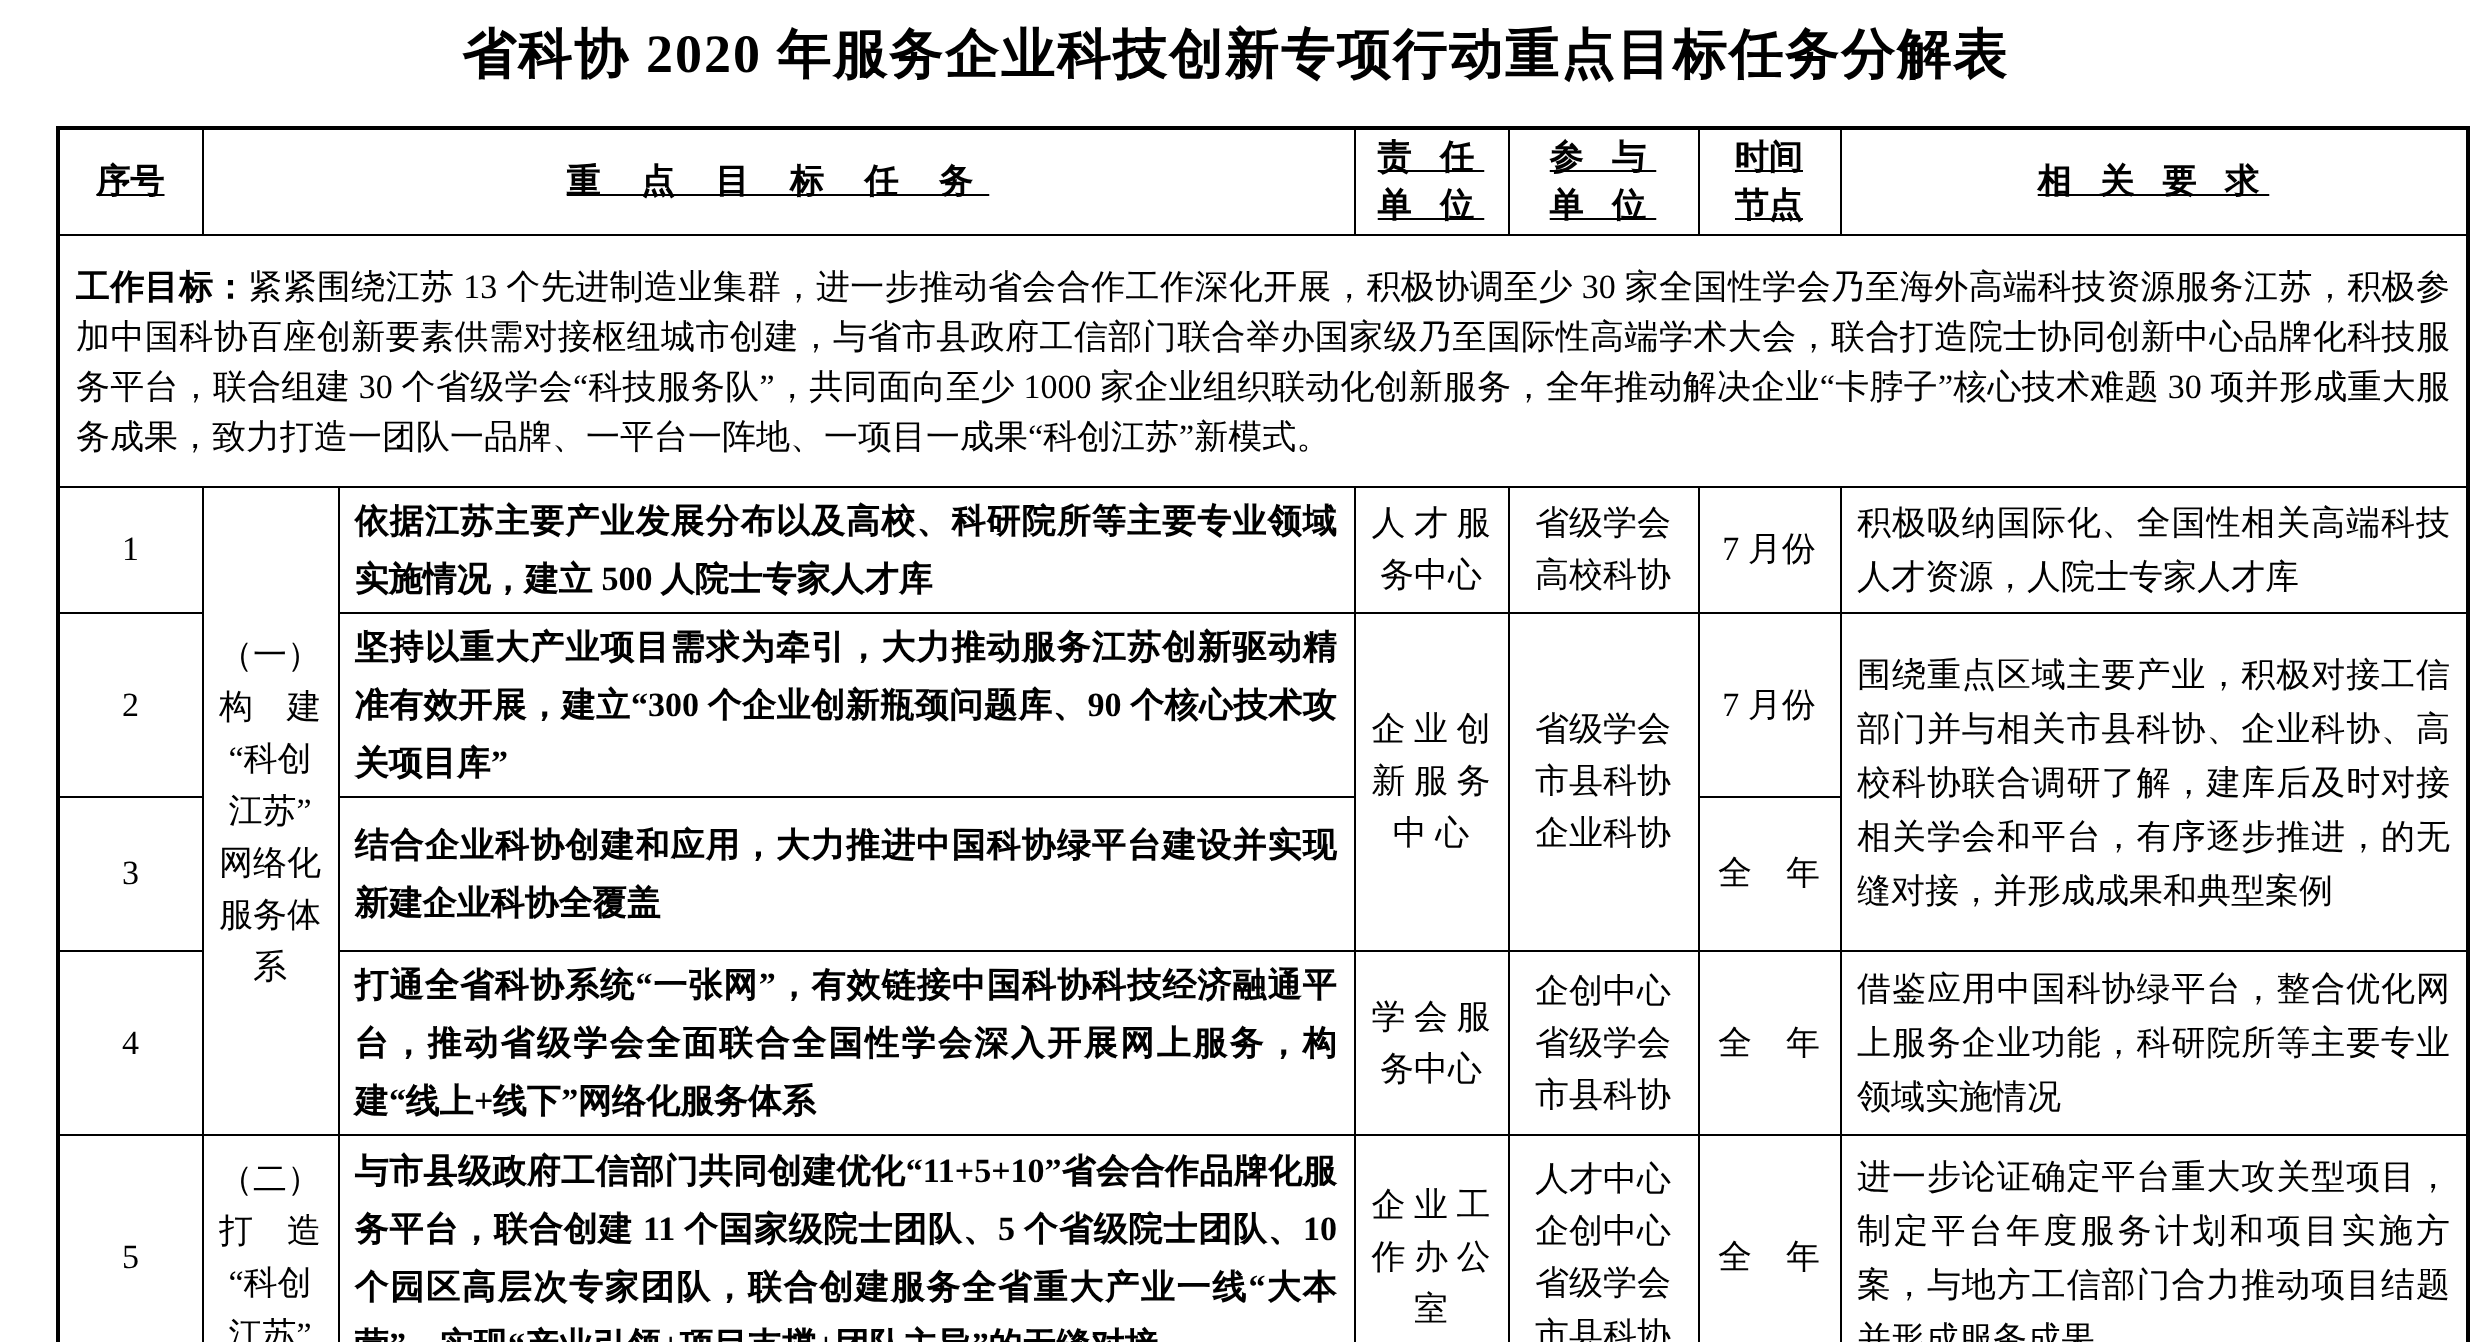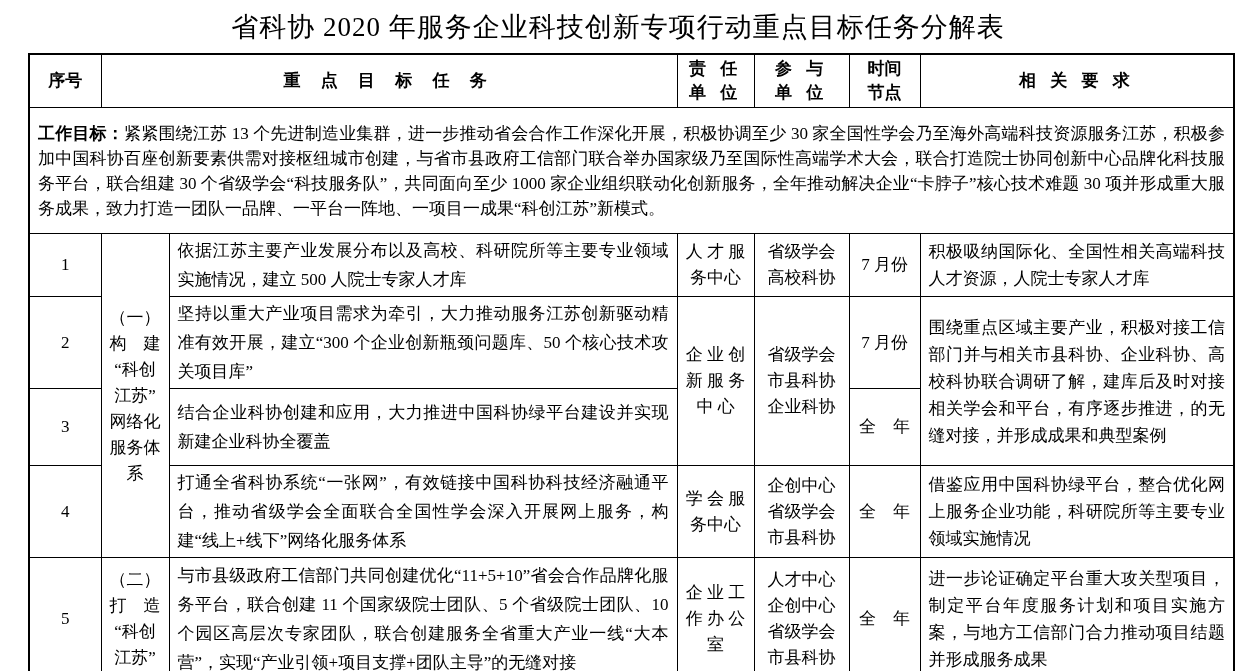--- a/index.html
+++ b/index.html
@@ -4,23 +4,23 @@
 <style>
   * { box-sizing: border-box; }
   html, body { margin: 0; padding: 0; }
   body {
     width: 1236px; height: 671px;
     background: #ffffff; color: #000000;
     font-family: "Liberation Serif", "DejaVu Serif", serif;
     overflow: hidden;
   }
   .page-title {
-    margin: 9px 0 8px 0;
+    margin: 9px 0 18px 0;
     text-align: center;
-    font-size: 27px; font-weight: normal;
+    font-size: 27px; font-weight: bold;
     letter-spacing: 1px;
     line-height: 36px;
   }
   table.task-table {
     table-layout: fixed;
     border-collapse: collapse;
     margin-left: 28px;
     width: 1205px;
     border: 2px solid #000;
   }
@@ -48,27 +48,28 @@
   .goal-label { font-weight: bold; }
   .c {
     text-align: center;
     white-space: pre-line;
     line-height: 26px;
   }
   .j {
     text-align: justify;
     line-height: 29px;
     padding: 2px 10px;
+    font-weight: bold;
   }
   .jr {
     text-align: justify;
     line-height: 27px;
     padding: 2px 10px;
   }
-  tr.h-header { height: 50px; }
+  tr.h-header { height: 50px; text-decoration: underline; }
   tr.h-goal   { height: 126px; }
   tr.h-r1 { height: 57px; }
   tr.h-r2 { height: 89px; }
   tr.h-r3 { height: 77px; }
   tr.h-r4 { height: 90px; }
   tr.h-r5 { height: 123px; }
 </style>
 </head>
 <body>
 
@@ -115,21 +116,21 @@
     <td class="c">人 才 服
 务中心</td>
     <td class="c">省级学会
 高校科协</td>
     <td class="c">7 月份</td>
     <td class="jr">积极吸纳国际化、全国性相关高端科技人才资源，人院士专家人才库</td>
   </tr>
 
   <tr class="h-r2">
     <td class="c">2</td>
-    <td class="j">坚持以重大产业项目需求为牵引，大力推动服务江苏创新驱动精准有效开展，建立“300 个企业创新瓶颈问题库、50 个核心技术攻关项目库”</td>
+    <td class="j">坚持以重大产业项目需求为牵引，大力推动服务江苏创新驱动精准有效开展，建立“300 个企业创新瓶颈问题库、90 个核心技术攻关项目库”</td>
     <td class="c" rowspan="2">企 业 创
 新 服 务
 中 心</td>
     <td class="c" rowspan="2">省级学会
 市县科协
 企业科协</td>
     <td class="c">7 月份</td>
     <td class="jr" rowspan="2">围绕重点区域主要产业，积极对接工信部门并与相关市县科协、企业科协、高校科协联合调研了解，建库后及时对接相关学会和平台，有序逐步推进，的无缝对接，并形成成果和典型案例</td>
   </tr>
 

